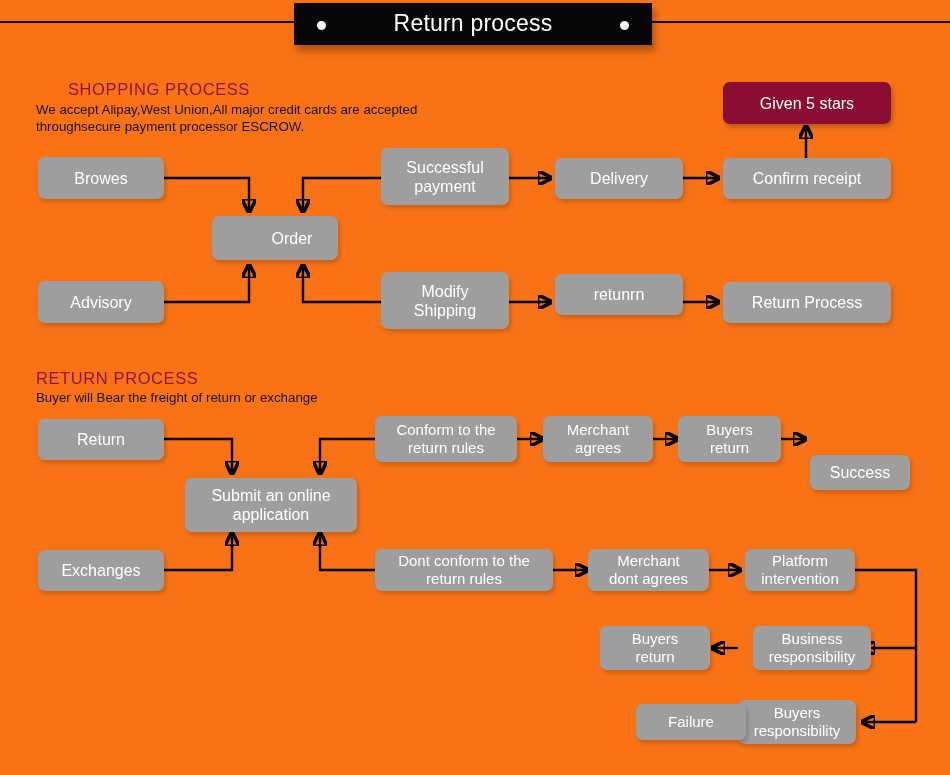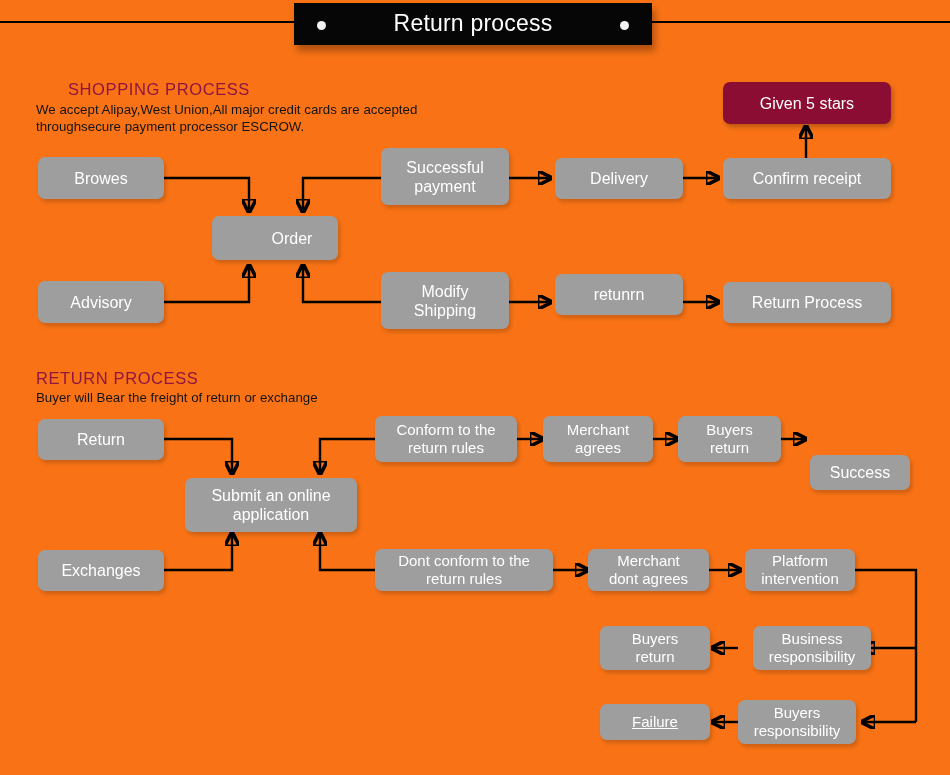--- a/index.html
+++ b/index.html
@@ -214,15 +214,15 @@
   <div class="node small" style="left:745px; top:549px; width:110px; height:42px;">Platform
 intervention</div>
 
   <div class="node small" style="left:738px; top:626px; width:118px; height:44px;margin-left:15px;">Business
 responsibility</div>
   <div class="node small" style="left:600px; top:626px; width:110px; height:44px;">Buyers
 return</div>
 
   <div class="node small" style="left:738px; top:700px; width:118px; height:44px;">Buyers
 responsibility</div>
-  <div class="node small" style="left:600px; top:704px; width:110px; height:36px;text-decoration:underline;">Failure</div>
+  <div class="node small" style="left:636px; top:704px; width:110px; height:36px;">Failure</div>
 
 </div>
 
 </body></html>

